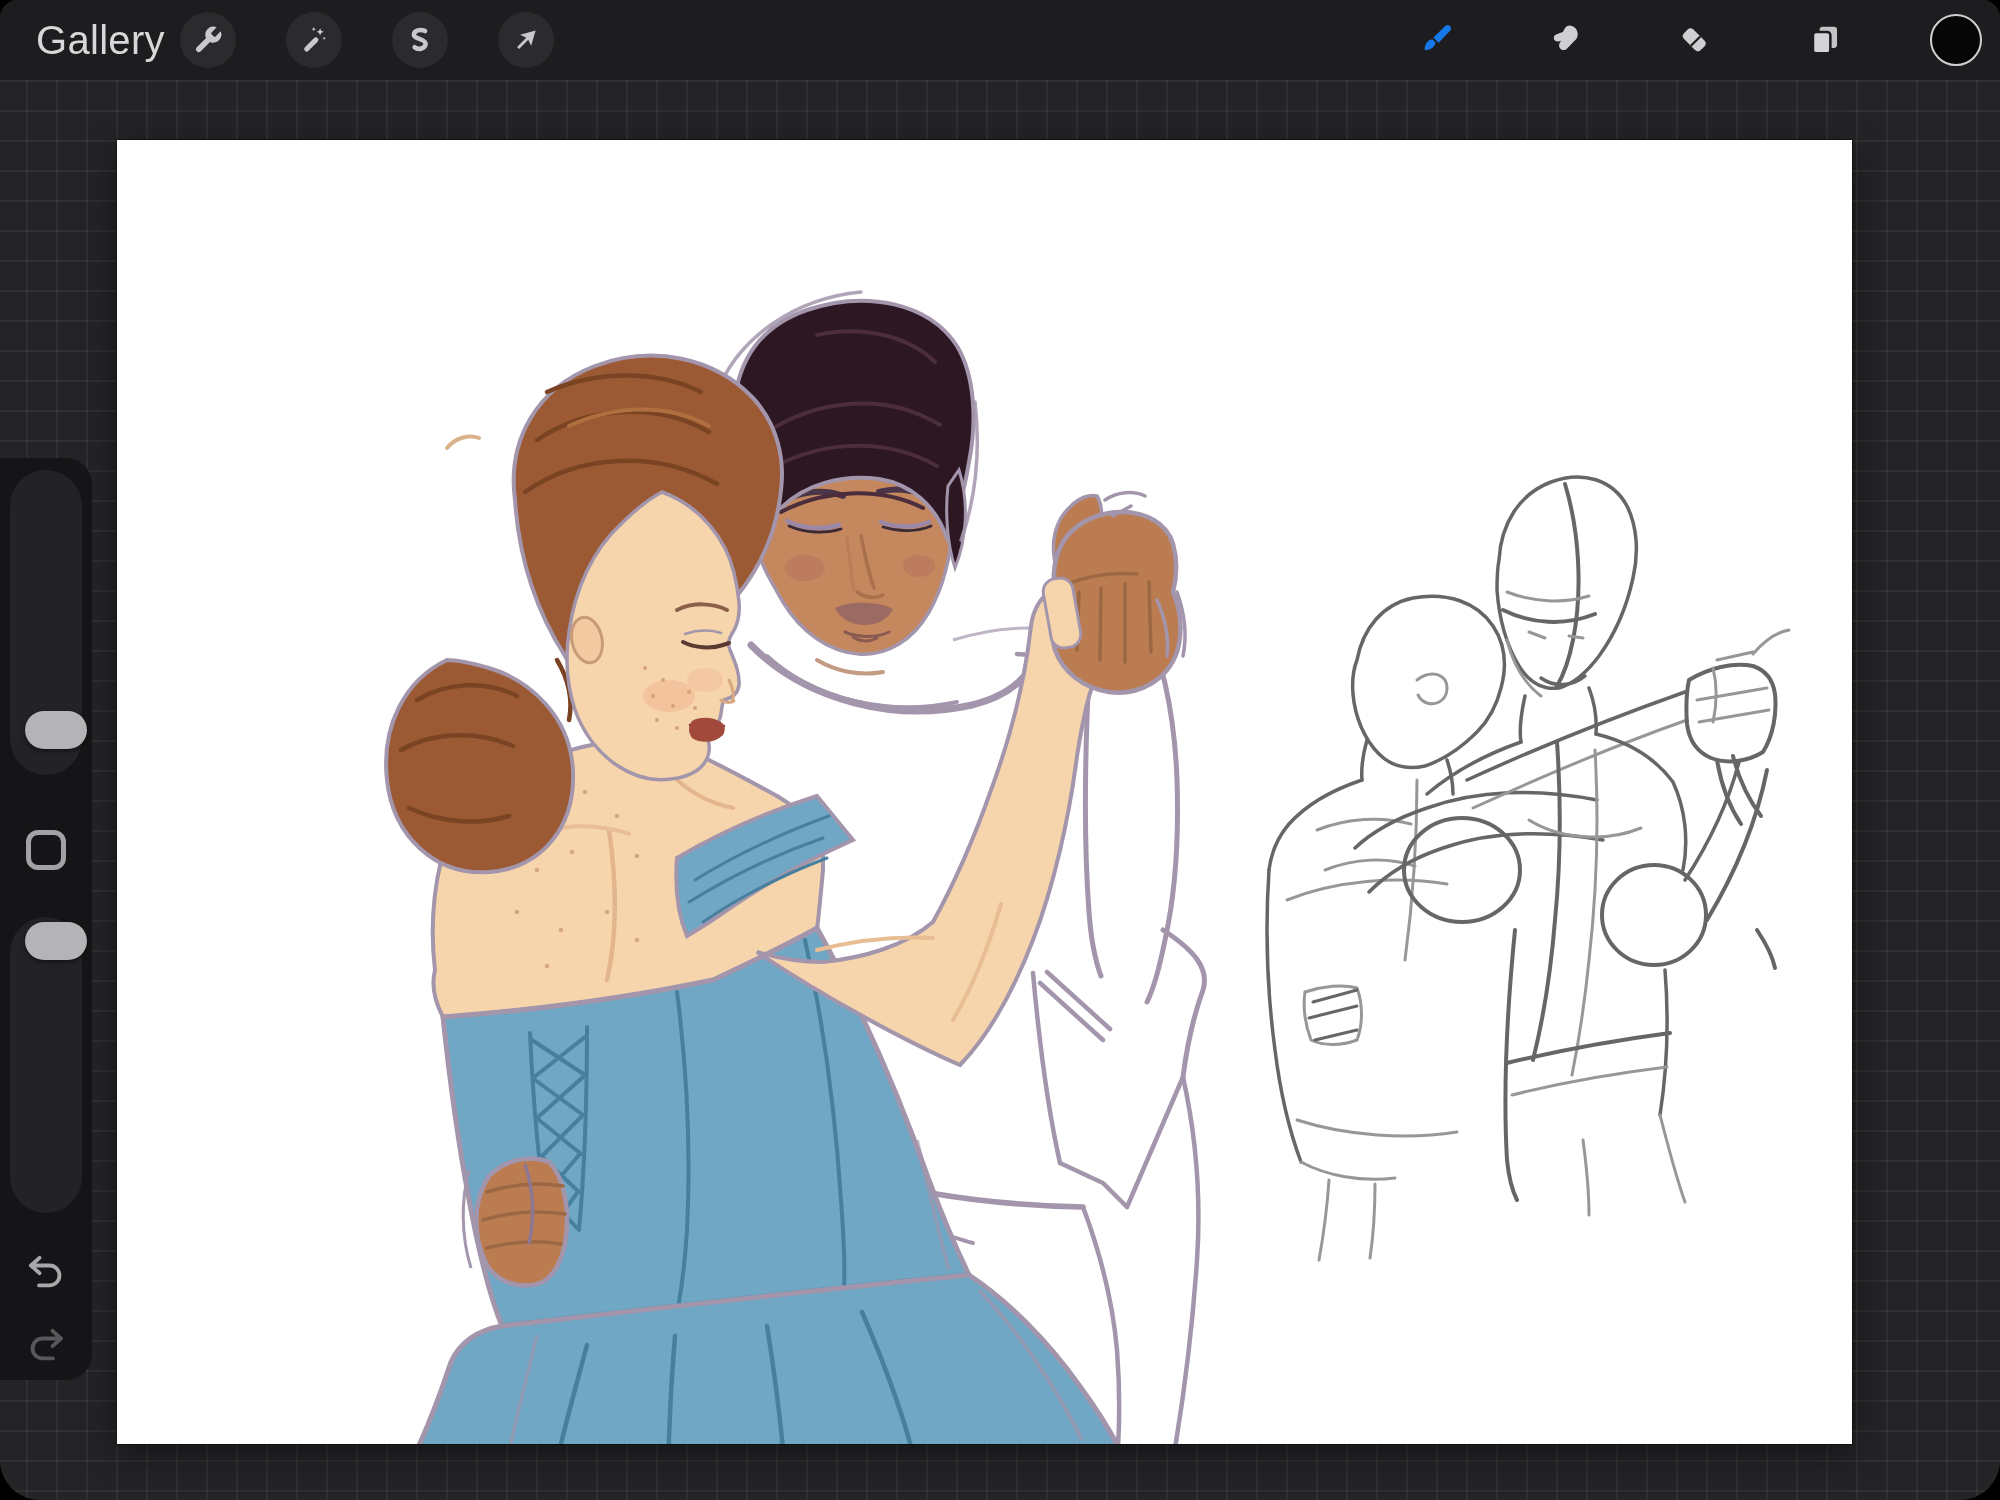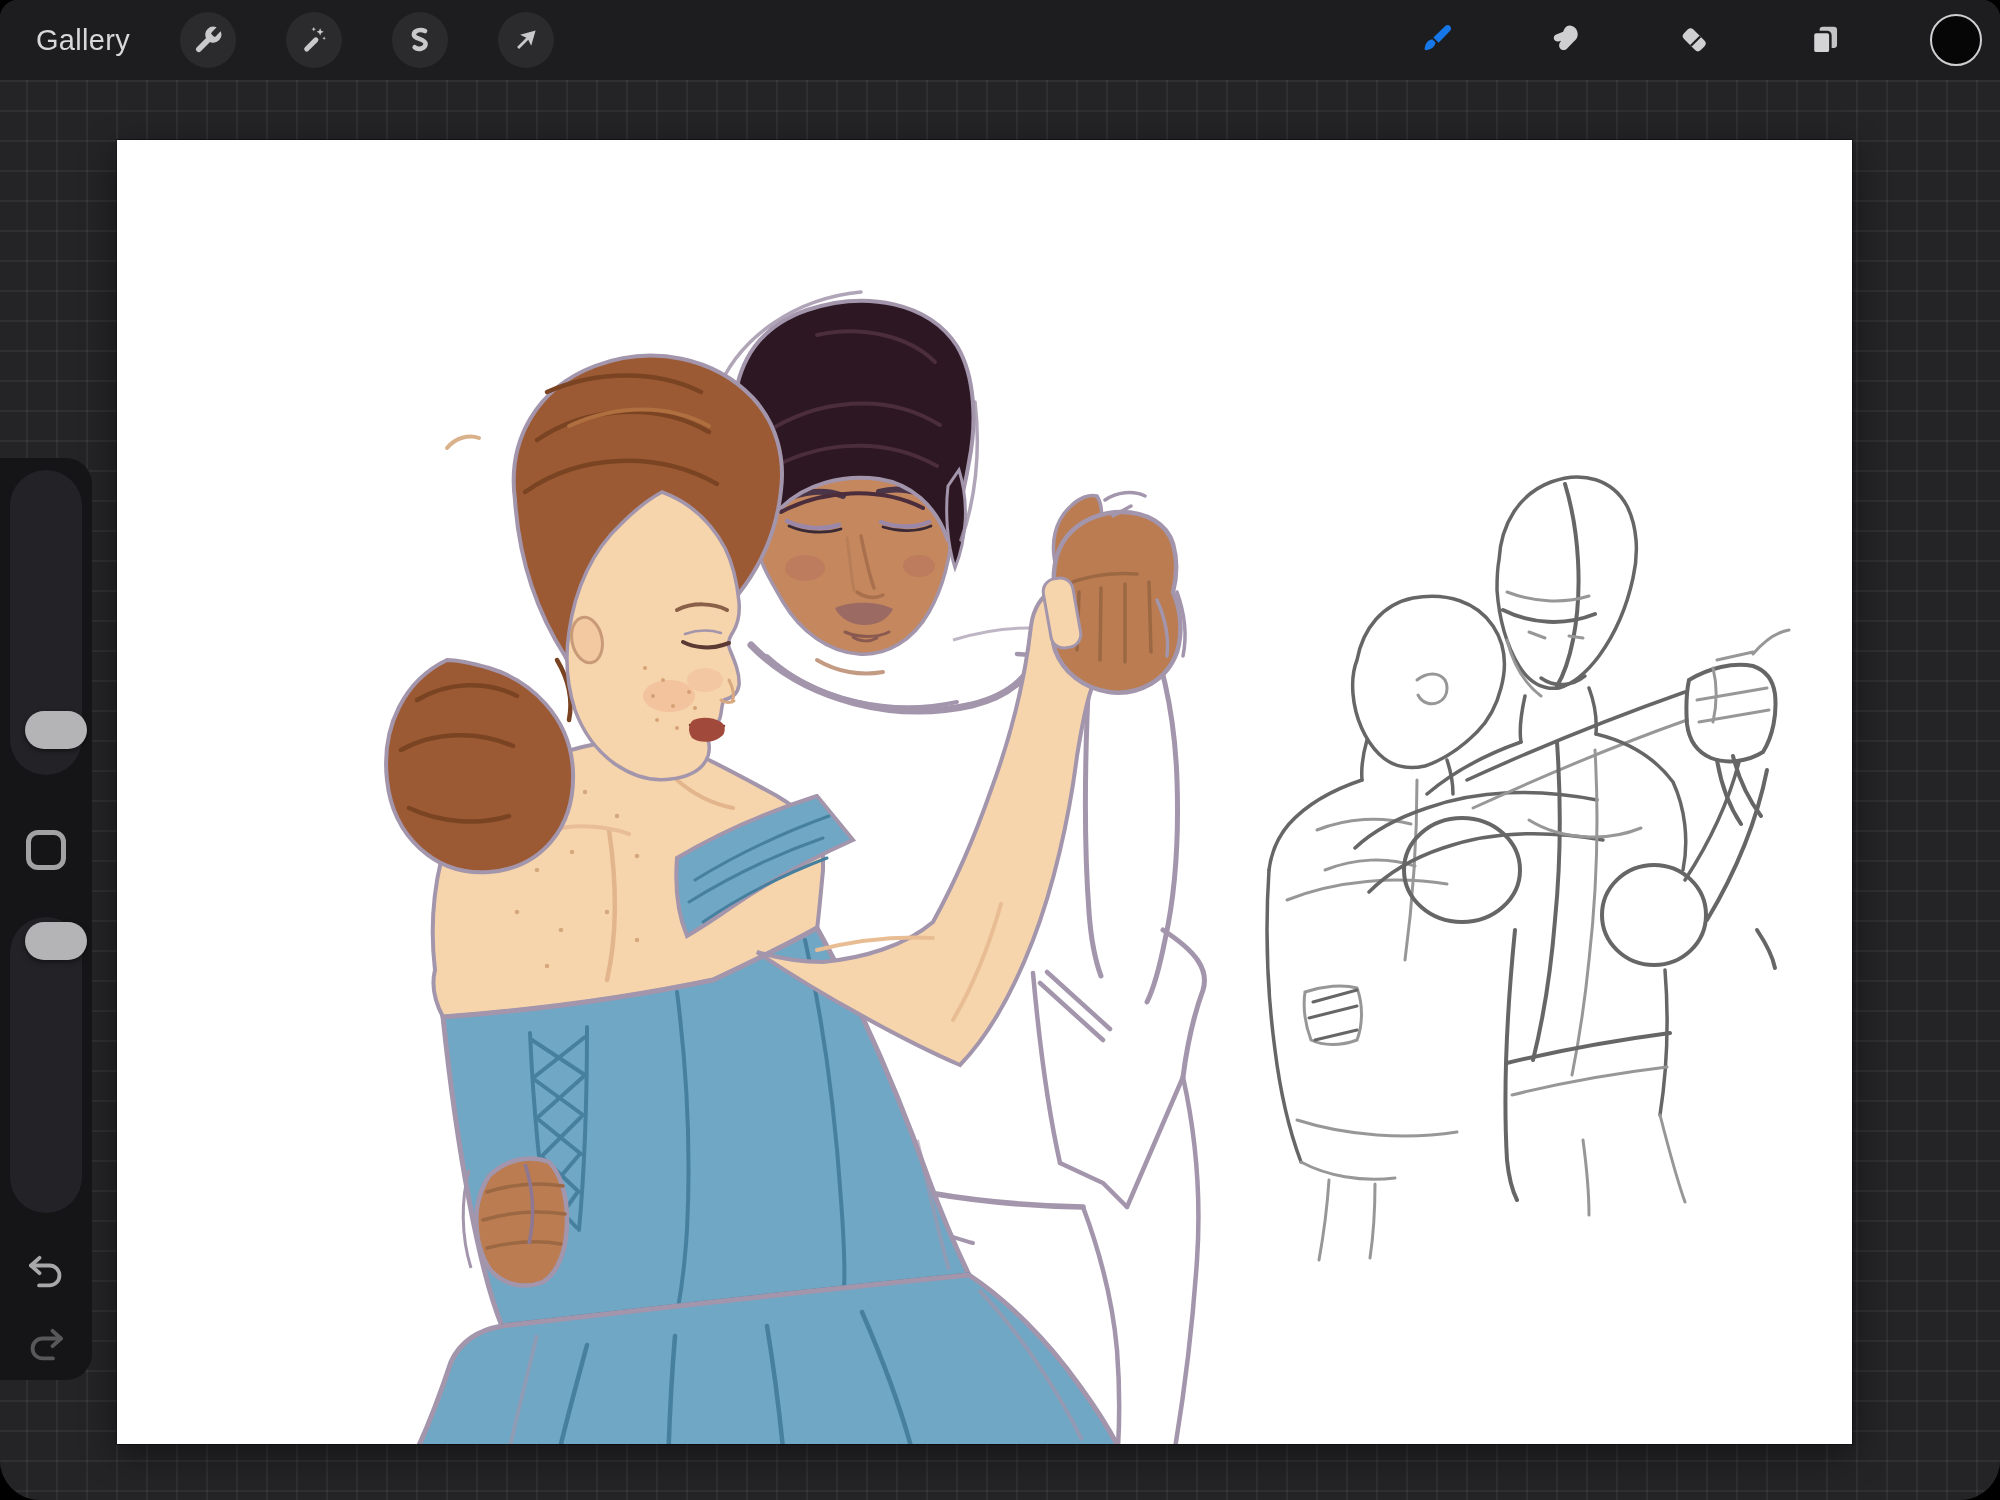--- a/index.html
+++ b/index.html
@@ -5,21 +5,21 @@
   html,body{margin:0;padding:0;background:#000;}
   .screen{position:relative;width:2000px;height:1500px;background:#242427;overflow:hidden;
           border-radius:18px 18px 40px 40px;font-family:"Liberation Sans",sans-serif;}
   .gridbg{position:absolute;left:0;top:80px;width:2000px;height:1420px;background-color:#242427;
     background-image:linear-gradient(rgba(255,255,255,.05) 2px,transparent 2px),
                      linear-gradient(90deg,rgba(255,255,255,.05) 2px,transparent 2px);
     background-size:30px 30px;background-position:-4px 0;}
   
   .topbar{position:absolute;left:0;top:0;width:2000px;height:80px;background:#1d1d1f;z-index:5;}
   .gallery{position:absolute;left:36px;top:0;height:80px;display:flex;align-items:center;
-           color:#d8d8da;font-size:29px;letter-spacing:.3px;cursor:default;}
+           color:#d8d8da;font-size:40px;letter-spacing:.3px;cursor:default;}
   .cbtn{position:absolute;top:12px;width:56px;height:56px;border-radius:50%;background:#2b2b2e;
         display:flex;align-items:center;justify-content:center;}
   .cbtn svg{width:32px;height:32px;}
   .rbtn{position:absolute;top:12px;width:56px;height:56px;display:flex;align-items:center;justify-content:center;}
   .rbtn svg{width:38px;height:38px;}
   .colorwell{width:52px;height:52px;border-radius:50%;background:#060606;border:2px solid #cfcfd2;box-sizing:border-box;}
   
   .canvas{position:absolute;left:117px;top:140px;width:1735px;height:1304px;background:#ffffff;
           box-shadow:0 0 0 1px rgba(0,0,0,.4),0 10px 34px rgba(0,0,0,.45);}
   .canvas svg{position:absolute;left:0;top:0;}

